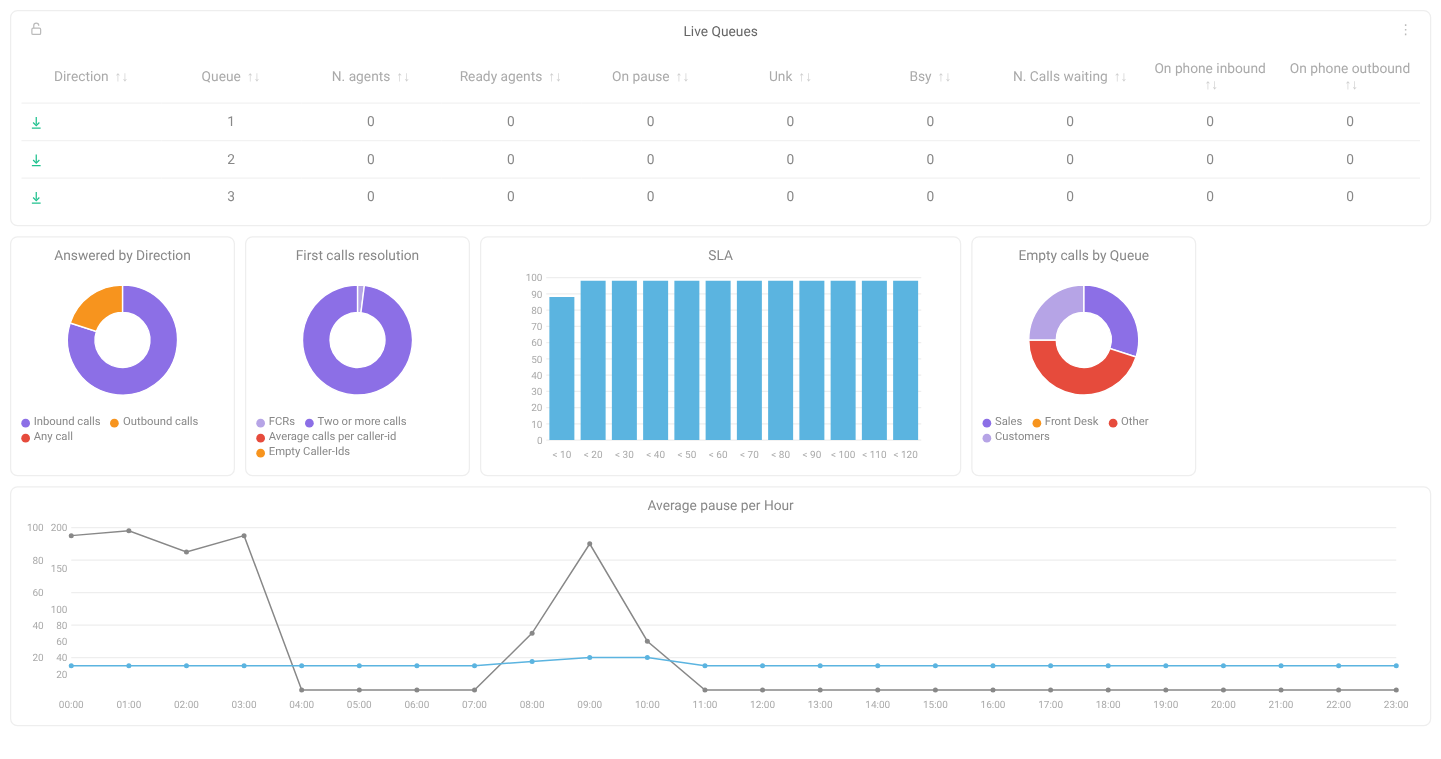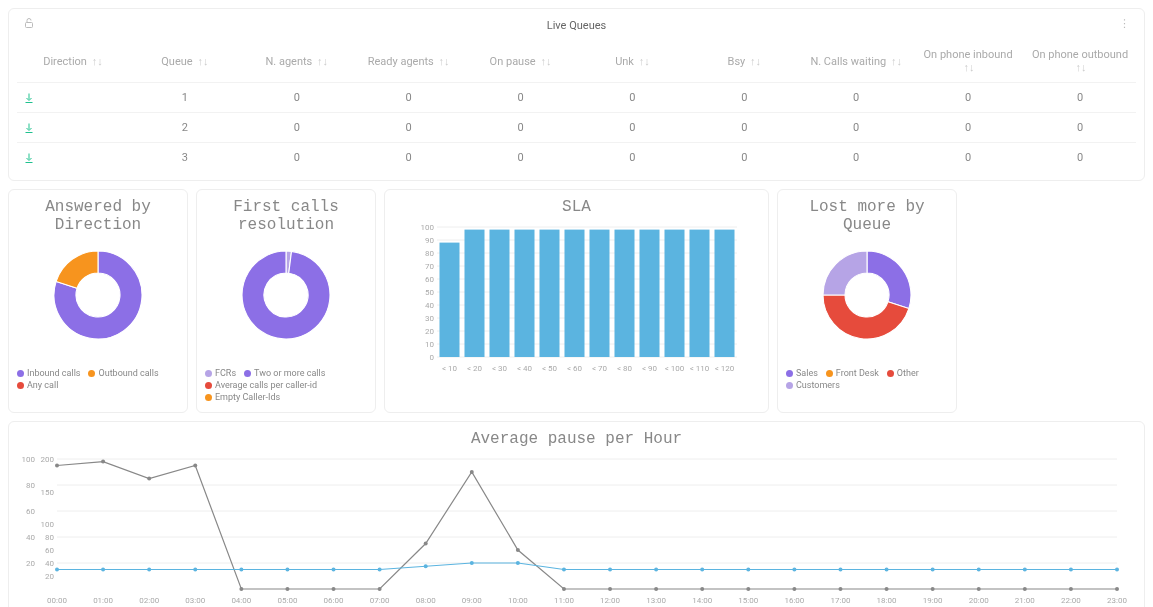--- a/index.html
+++ b/index.html
@@ -12,22 +12,22 @@
 .tbl { width: 100%; border-collapse: collapse; table-layout: fixed; }
 .tbl th, .tbl td { text-align: center; padding: 8px 6px; border-top: 1px solid #f2f2f2; font-weight: 400; color: #888; font-size: 11px; }
 .tbl th { border-top: none; color: #aaa; }
 .sort-icon { color: #ccc; margin-left: 2px; }
 .dl-icon { color: #1fc18e; font-weight: bold; }
 .table-scroll { max-height: 158px; overflow-y: auto; }
 .cell-green { background: #1fc18e; color: #fff; }
 .cell-orange { background: #f7941e; color: #fff; }
 .grid-charts { display: grid; grid-template-columns: 180px 180px 1fr 180px 180px; gap: 8px; margin-bottom: 8px; }
 .chart-card { display: flex; flex-direction: column; align-items: center; }
-.chart-title { color: #888; font-size: 16px; margin-bottom: 6px; text-align: center; font-family: Liberation Mono, monospace; }
-.legend { font-size: 9px; color: #888; margin-top: 18px; width: 100%; }
+.chart-title { color: #888; font-size: 11px; margin-bottom: 6px; text-align: center; }
+.legend { font-size: 9px; color: #888; margin-top: 6px; width: 100%; }
 .legend-item { display: inline-flex; align-items: center; margin-right: 8px; margin-bottom: 2px; }
 .dot { width: 7px; height: 7px; border-radius: 50%; margin-right: 3px; display: inline-block; }
 .line-card { }
 svg { display: block; }
 .axis-text { fill: #aaa; font-size: 8px; }
 .grid-line { stroke: #eee; stroke-width: 1; }
 </style>
 </head>
 <body>
 
@@ -174,21 +174,21 @@
         <text x="237.5" y="149" text-anchor="middle" class="axis-text">&lt; 90</text>
         <rect x="252.5" y="7.6000000000000085" width="20" height="127.39999999999999" fill="#5bb4e0"></rect>
         <text x="262.5" y="149" text-anchor="middle" class="axis-text">&lt; 100</text>
         <rect x="277.5" y="7.6000000000000085" width="20" height="127.39999999999999" fill="#5bb4e0"></rect>
         <text x="287.5" y="149" text-anchor="middle" class="axis-text">&lt; 110</text>
         <rect x="302.5" y="7.6000000000000085" width="20" height="127.39999999999999" fill="#5bb4e0"></rect>
         <text x="312.5" y="149" text-anchor="middle" class="axis-text">&lt; 120</text>
       </svg>
   </div>
   <div class="card chart-card">
-    <div class="chart-title">Lost more by Queue</div>
+    <div class="chart-title">Empty calls by Queue</div>
     <svg id="donut-lost" width="110" height="110" viewBox="0 0 100 100">
         <path d="M 50 10 A 40 40 0 0 1 88.04226065180615 62.3606797749979 L 69.02113032590307 56.180339887498945 A 20 20 0 0 0 50 30 Z" fill="#8c6fe6" stroke="#fff" stroke-width="1"></path>
         <path d="M 88.04226065180615 62.3606797749979 A 40 40 0 0 1 10 50.00000000000001 L 30 50 A 20 20 0 0 0 69.02113032590307 56.180339887498945 Z" fill="#e64b3c" stroke="#fff" stroke-width="1"></path>
         <path d="M 10 50.00000000000001 A 40 40 0 0 1 49.99999999999999 10 L 49.99999999999999 30 A 20 20 0 0 0 30 50 Z" fill="#b6a4e6" stroke="#fff" stroke-width="1"></path>
       </svg>
     <div class="legend" id="leg-lost"><span class="legend-item"><span class="dot" style="background:#8c6fe6"></span>Sales</span><span class="legend-item"><span class="dot" style="background:#f7941e"></span>Front Desk</span><span class="legend-item"><span class="dot" style="background:#e64b3c"></span>Other</span><span class="legend-item"><span class="dot" style="background:#b6a4e6"></span>Customers</span></div>
   </div>
 </div>
 
 <div class="card line-card">

